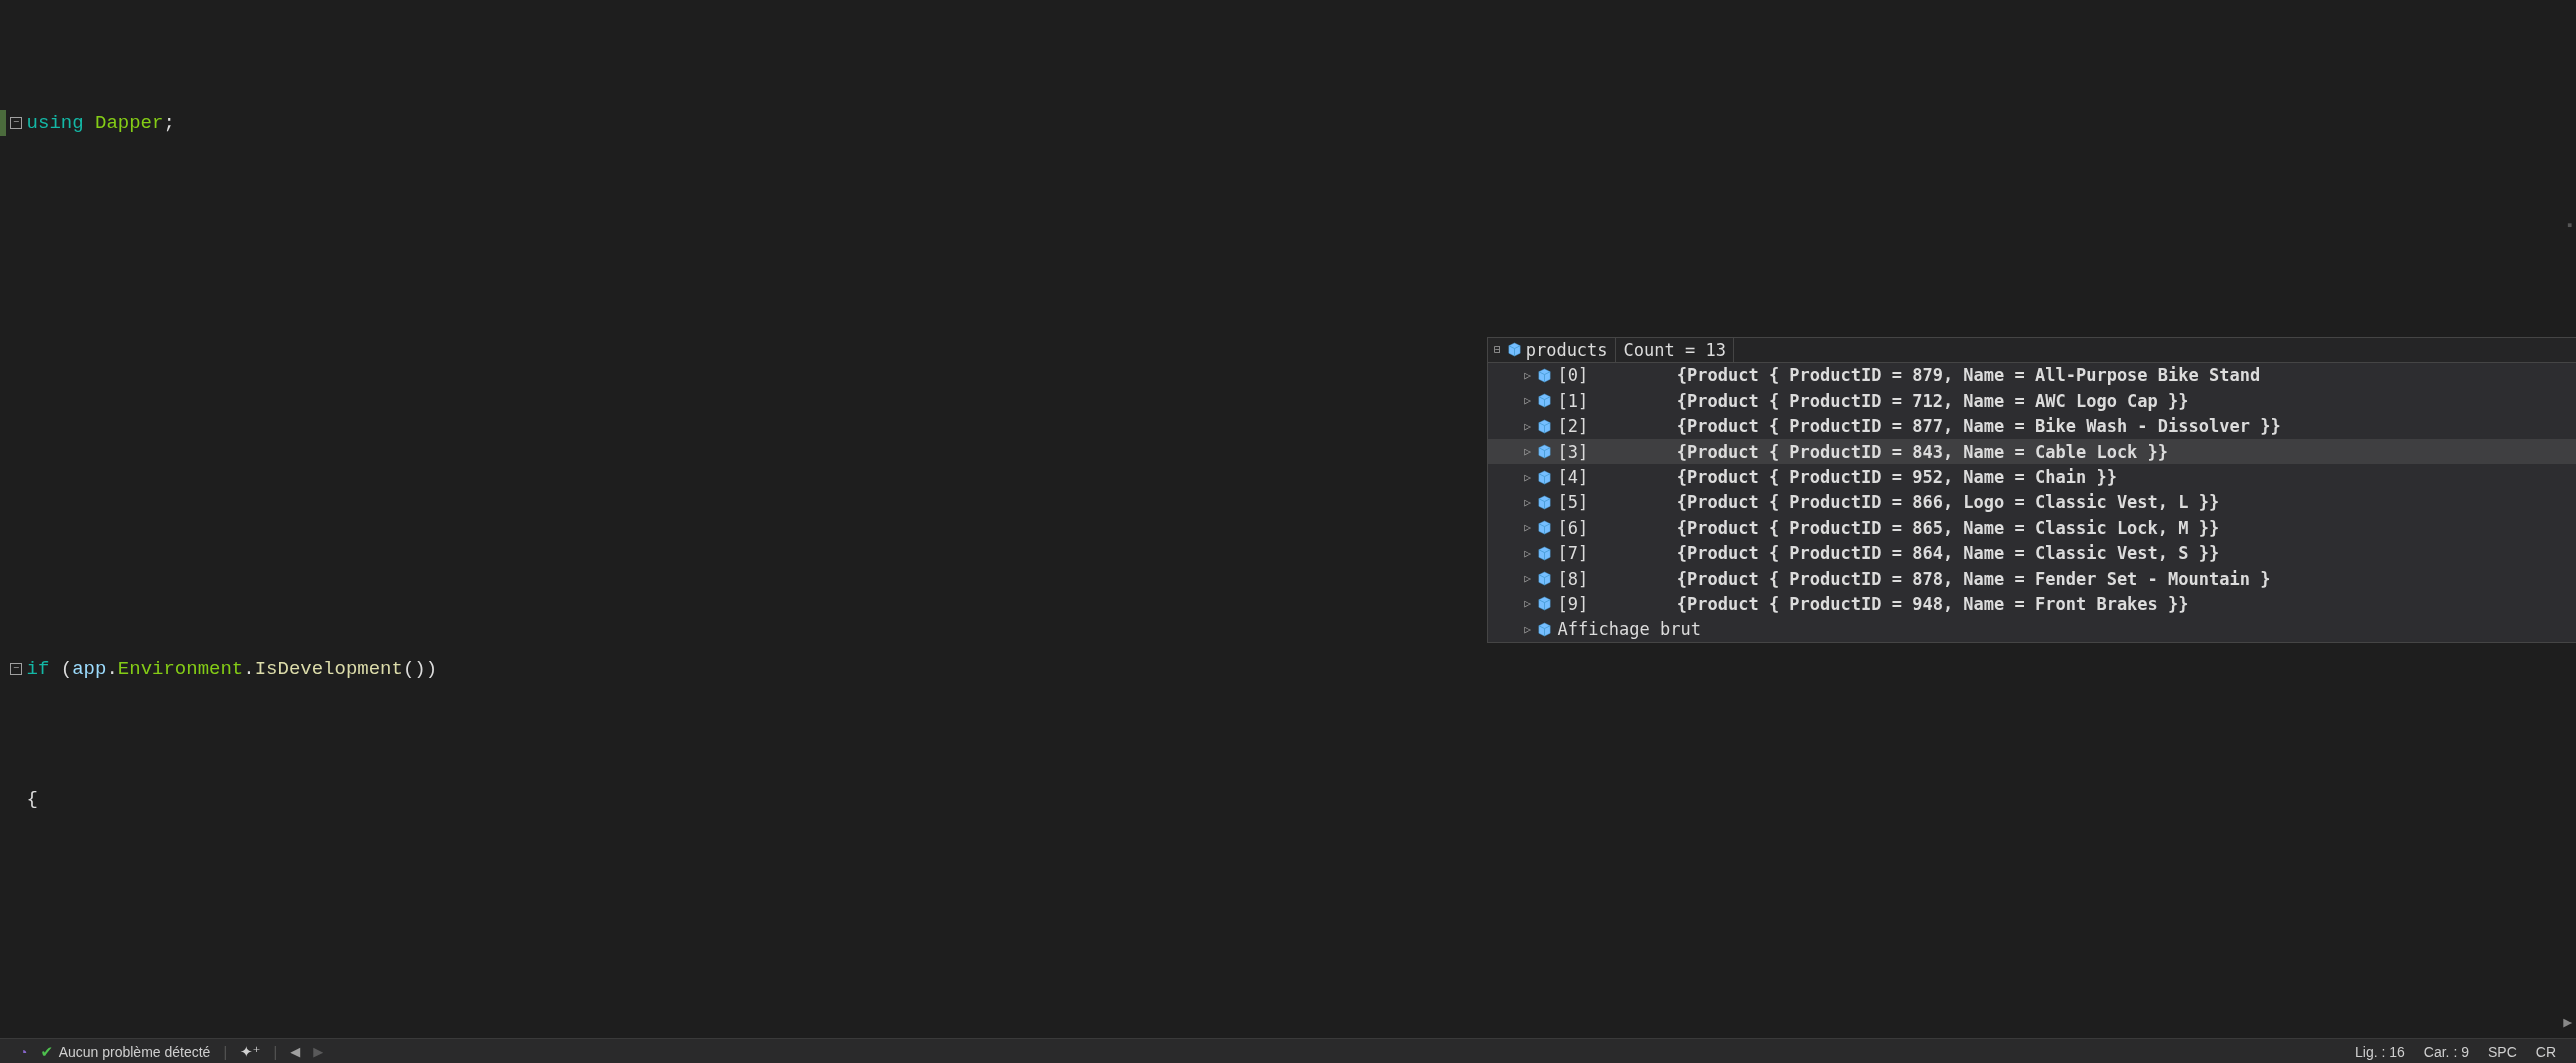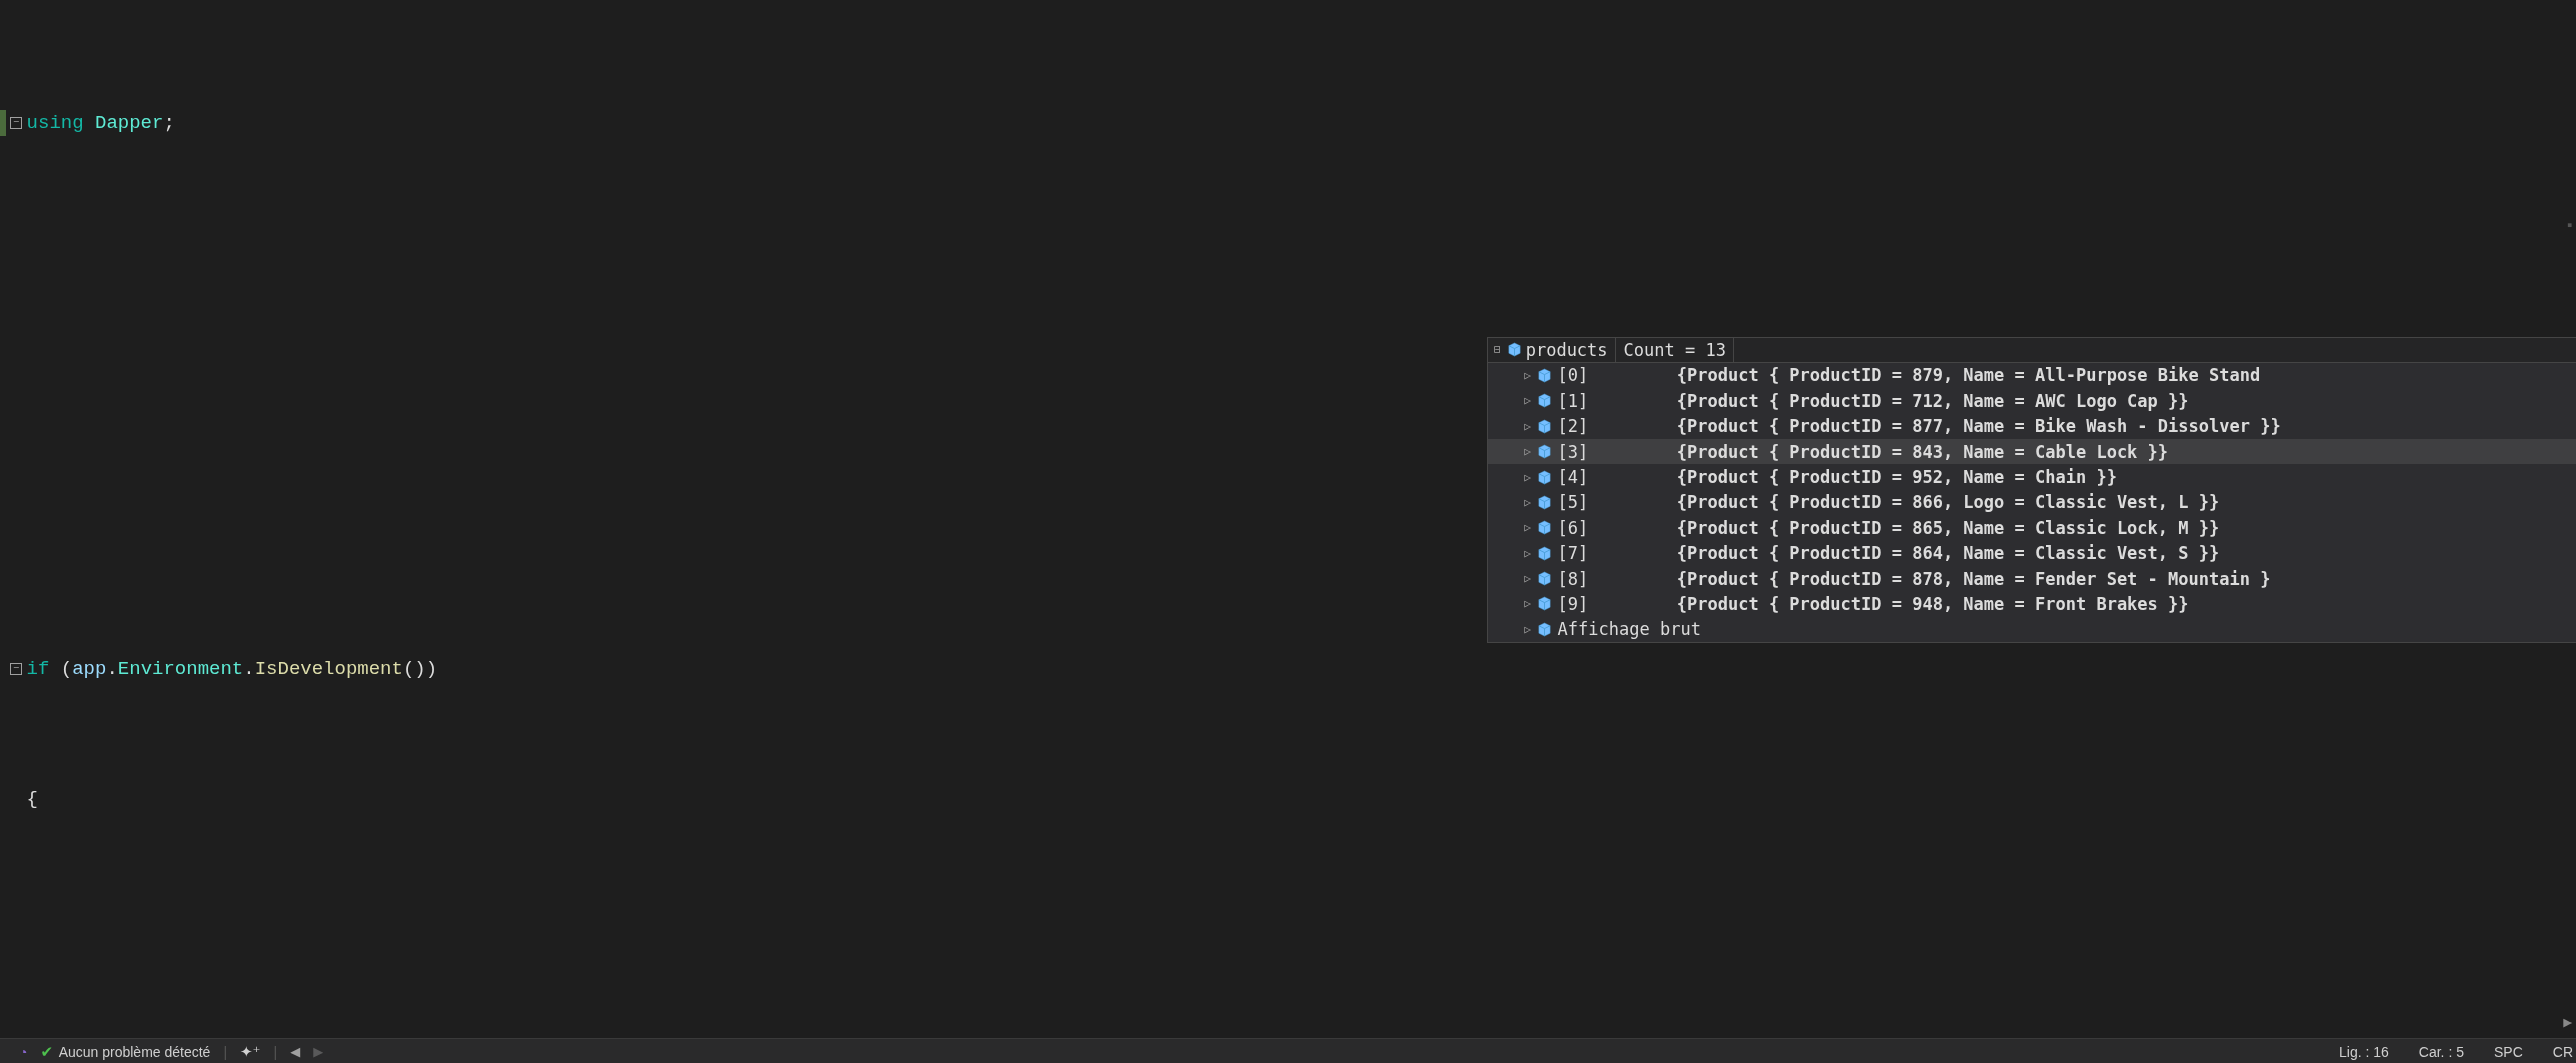--- a/index.html
+++ b/index.html
@@ -50,21 +50,21 @@
     line-height: 1;
     cursor: pointer;
     color: #a0a0a0;
   }
   .code { display: inline; }
   .kw { color: #14b8a6; }
   .type { color: #4ec9b0; }
   .method { color: #dcdcaa; }
   .punct { color: #dcdcdc; }
   .ident { color: #9cdcfe; }
-  .plain { color: #5eead4; }
+  .plain { color: #84cc16; }
 
   
   .debug-tip {
     position: absolute;
     background: #252526;
     border: 0.9px solid #454545;
     font-size: 17px;
     color: #dcdcdc;
     font-family: Consolas, monospace;
   }
@@ -116,21 +116,21 @@
     height: 26px;
     background: #2a2a2b;
     border-top: 0.9px solid #3a3a3a;
     display: flex;
     align-items: center;
     font-size: 14px;
     color: #cfcfcf;
     font-family: 'Segoe UI', sans-serif;
   }
   .statusbar .left { display: flex; align-items: center; gap: 13px; padding-left: 19px;}
-  .statusbar .right { margin-left: auto; display: flex; align-items: flex-start; gap: 30px; padding-right: 3px;}
+  .statusbar .right { margin-left: auto; display: flex; align-items: flex-start; gap: 19px; padding-right: 20px;}
   .stat-item { display: flex; align-items: center; gap: 5.6px; }
   .check-icon { color: #4ec04e; font-size: 15px; }
   .wand-icon { color: #d0d0d0; font-size: 15px; }
   .arrow-icon { color: #a0a0a0; font-size: 13px; }
   .sep { color: #555; }
   .scroll-arrow-right {
     position: absolute;
     right: 3.8px;
     bottom: 32px;
     color: #888;
@@ -382,18 +382,18 @@
       <span>Aucun problème détecté</span>
     </div>
     <span class="sep">|</span>
     <span class="wand-icon">✦⁺</span>
     <span class="sep">|</span>
     <span class="arrow-icon">◀</span>
     <span class="arrow-icon" style="opacity:.4">▶</span>
   </div>
   <div class="right">
     <span>Lig. : 16</span>
-    <span>Car. : 5</span>
+    <span>Car. : 9</span>
     <span>SPC</span>
     <span>CR</span>
   </div>
 </div>
 
 
 </body></html>

